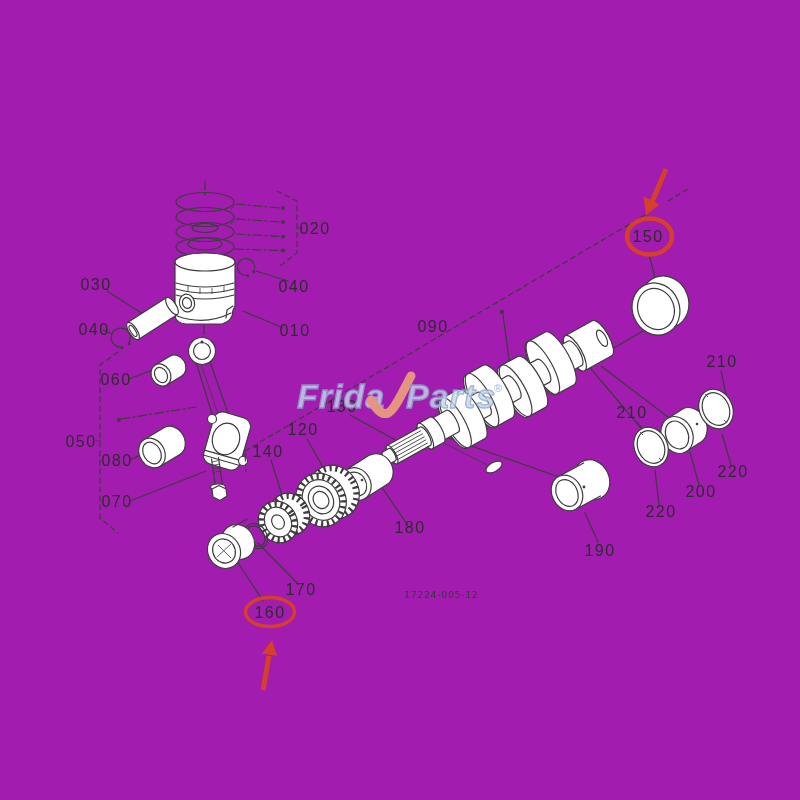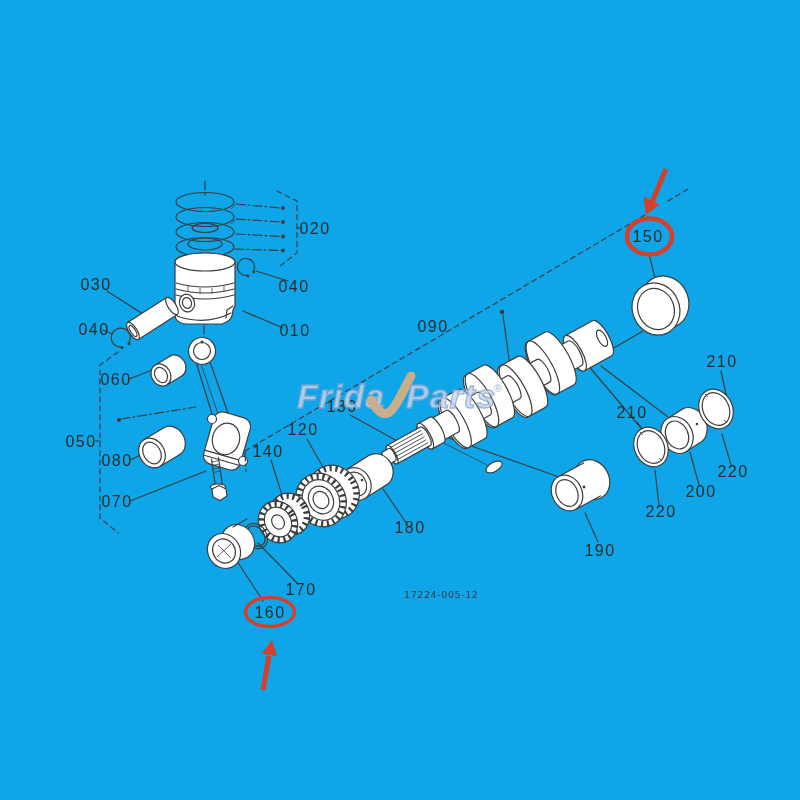--- a/index.html
+++ b/index.html
@@ -1,17 +1,17 @@
 <!DOCTYPE html>
 <html><head>
 <meta charset="utf-8">
 <style>
   html,body{margin:0;padding:0;background:#ffffff;}
   body{width:800px;height:800px;font-family:"Liberation Sans",sans-serif;}
-  #stage{position:relative;width:800px;height:800px;background:#0ea5e9;}
+  #stage{position:relative;width:800px;height:800px;background:#a21caf;}
   svg{position:absolute;left:0;top:0;}
   .ln{fill:none;stroke:#3d3d3d;stroke-width:1.2;stroke-linecap:round;stroke-linejoin:round;}
   .thin{fill:none;stroke:#3d3d3d;stroke-width:.8;}
   .wf{fill:#ffffff;stroke:#3d3d3d;stroke-width:1.2;stroke-linejoin:round;}
   .qf{fill:#ffffff;stroke:none;}
   .dash{stroke-dasharray:5 4;}
   .cdash{stroke-dasharray:9 3 2 3;}
   .teeth{fill:none;stroke:#3d3d3d;stroke-width:6;stroke-dasharray:2.2 3.6;}
   .lbl{font:16px "Liberation Sans",sans-serif;fill:#2d2d2d;letter-spacing:1.5px;}
   .small{font:9.5px "DejaVu Sans",sans-serif;fill:#3a3a3a;letter-spacing:.6px;}

